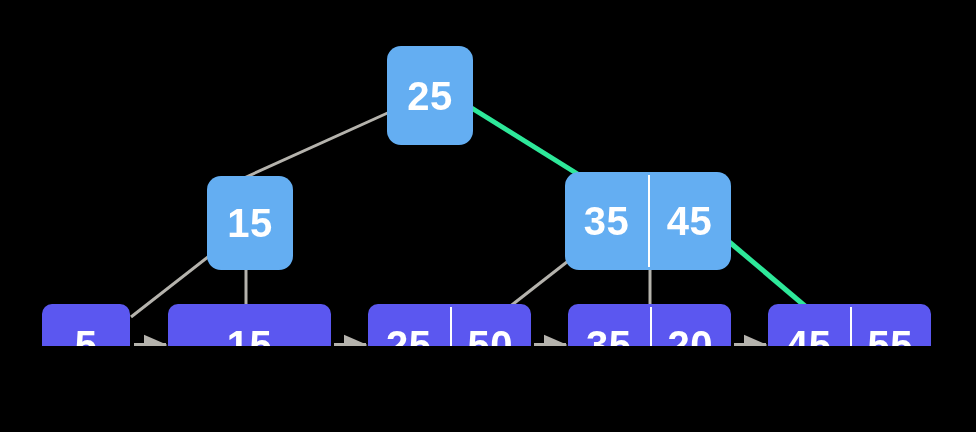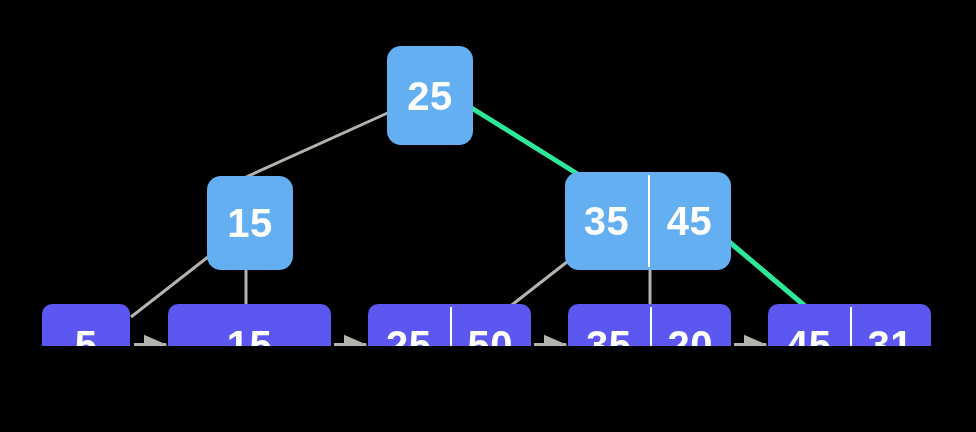--- a/index.html
+++ b/index.html
@@ -126,16 +126,16 @@
     <div class="cell">50</div>
   </div>
 
   <div class="node leaf" style="left: 568px; top: 304px; width: 163px; height: 81px;">
     <div class="cell">35</div>
     <div class="cell">20</div>
   </div>
 
   <div class="node leaf" style="left: 768px; top: 304px; width: 163px; height: 81px;">
     <div class="cell">45</div>
-    <div class="cell">31</div>
+    <div class="cell">55</div>
   </div>
 
 </div>
 
 </body></html>

